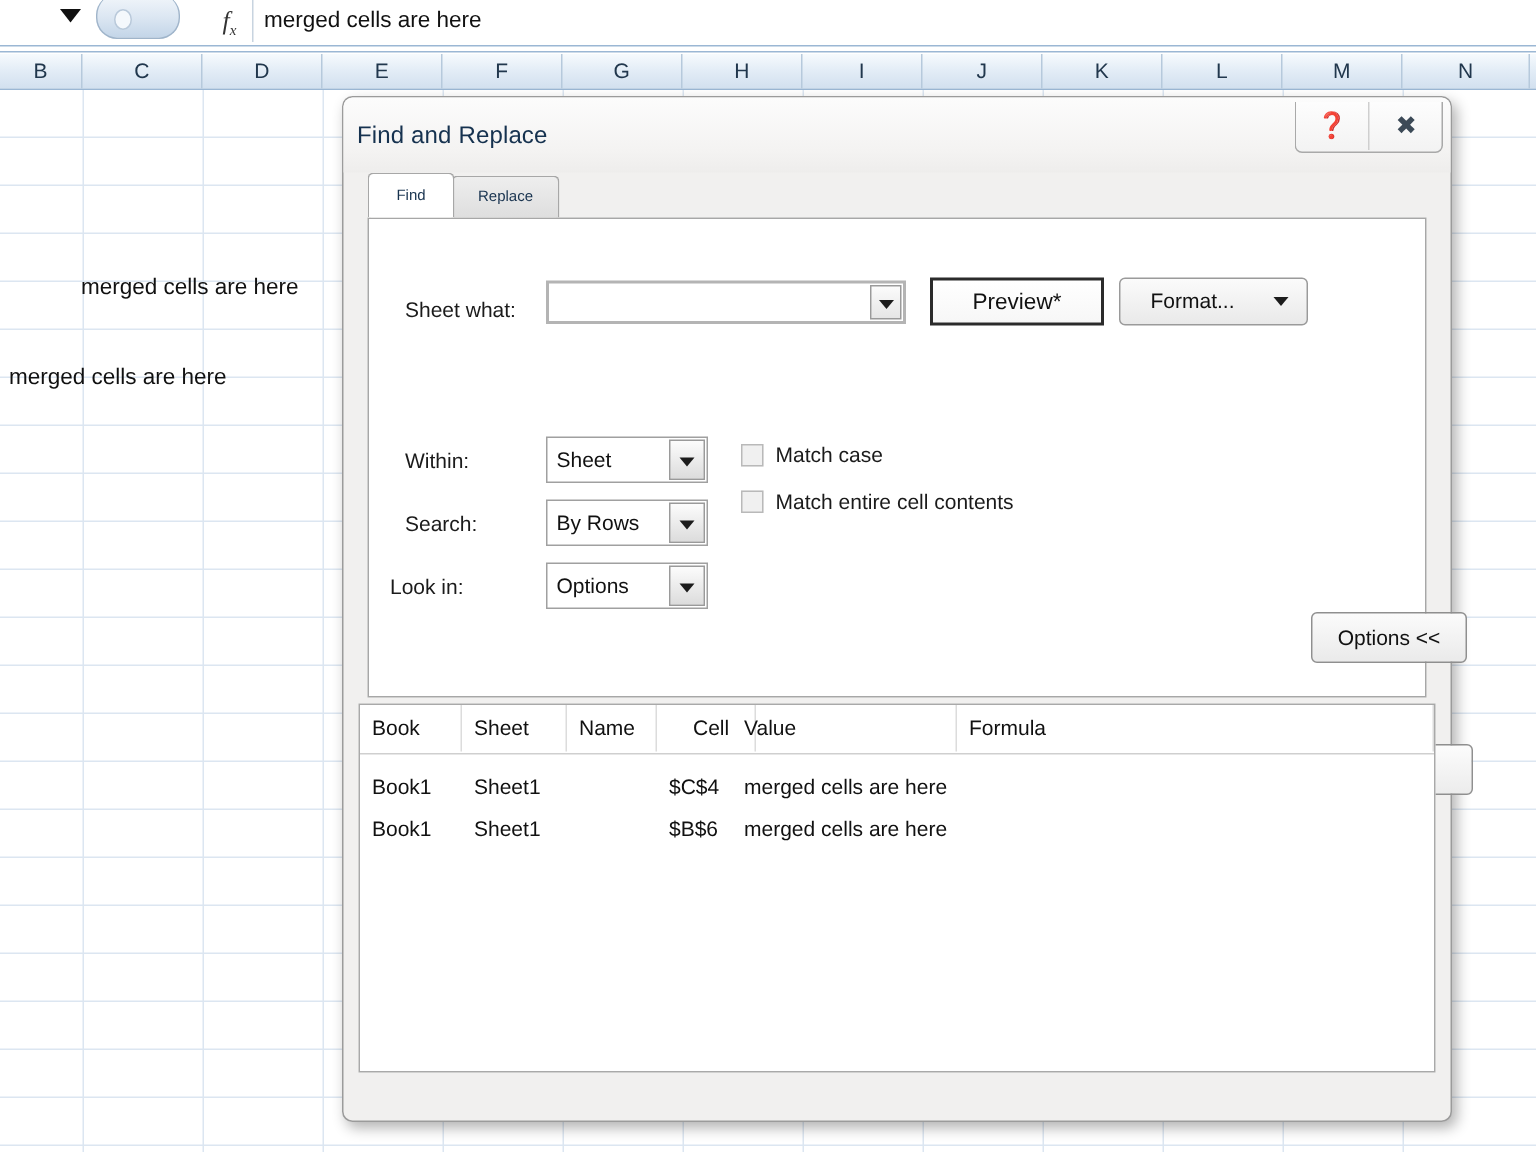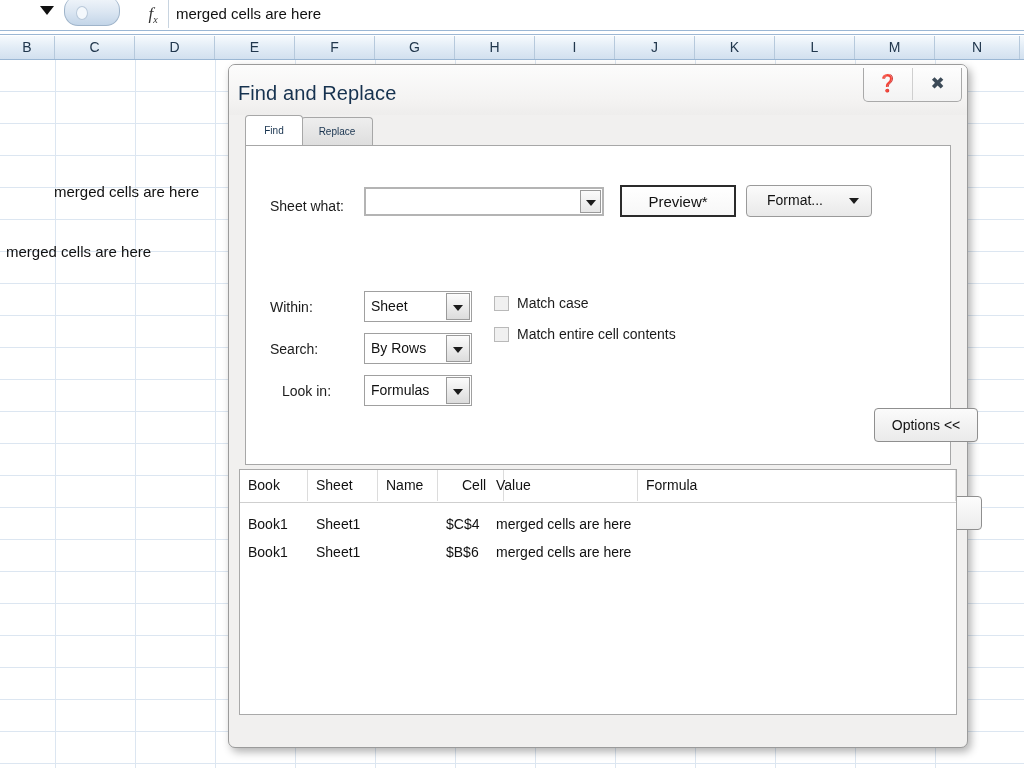--- a/index.html
+++ b/index.html
@@ -85,21 +85,21 @@
     border-radius:7px;
     box-shadow:3px 4px 9px rgba(0,0,0,0.30);
     box-sizing:border-box;
   }
   #dialog-titlebar{
     position:absolute;left:0;top:0;width:738px;height:50px;
     background:linear-gradient(180deg,#fcfcfc 0%,#f4f3f2 70%,#eeedec 100%);
     border-top-left-radius:6px;border-top-right-radius:6px;
   }
   #dialog-title{
-    position:absolute;left:9px;top:17px;font-size:20px;color:#16324f;
+    position:absolute;left:9px;top:17px;font-size:16px;color:#16324f;
     letter-spacing:.1px;
   }
   #titlebar-buttons{
     position:absolute;right:5px;top:3px;width:99px;height:34px;
     border:1px solid #a9a9a9;border-top:none;
     border-bottom-left-radius:5px;border-bottom-right-radius:5px;
     background:linear-gradient(180deg,#fdfdfd 0%,#f3f3f3 100%);
     box-sizing:border-box;
   }
   .tb-btn{
@@ -379,23 +379,23 @@
             <span class="arrow-dn"></span>
           </div>
         </div>
         <div class="dlg-label sel-label" style="position: absolute; left: 24px; top: 195px;">Search:</div>
         <div class="dlg-select" style="left: 118px; top: 187px;">
           <div class="sel-value">By Rows</div>
           <div class="sel-arrow-btn">
             <span class="arrow-dn"></span>
           </div>
         </div>
-        <div class="dlg-label sel-label" style="position: absolute; left: 36px; top: 237px;">Look in:</div>
+        <div class="dlg-label sel-label" style="position: absolute; left: 14px; top: 237px;">Look in:</div>
         <div class="dlg-select" style="left: 118px; top: 229px;">
-          <div class="sel-value">Formulas</div>
+          <div class="sel-value">Options</div>
           <div class="sel-arrow-btn">
             <span class="arrow-dn"></span>
           </div>
         </div>
       </div>
     <div id="checks-host">
         <div class="chk-row" style="left: 248px; top: 149px;">
           <span class="chk-box"></span>
           <span class="chk-text">Match case</span>
         </div>

